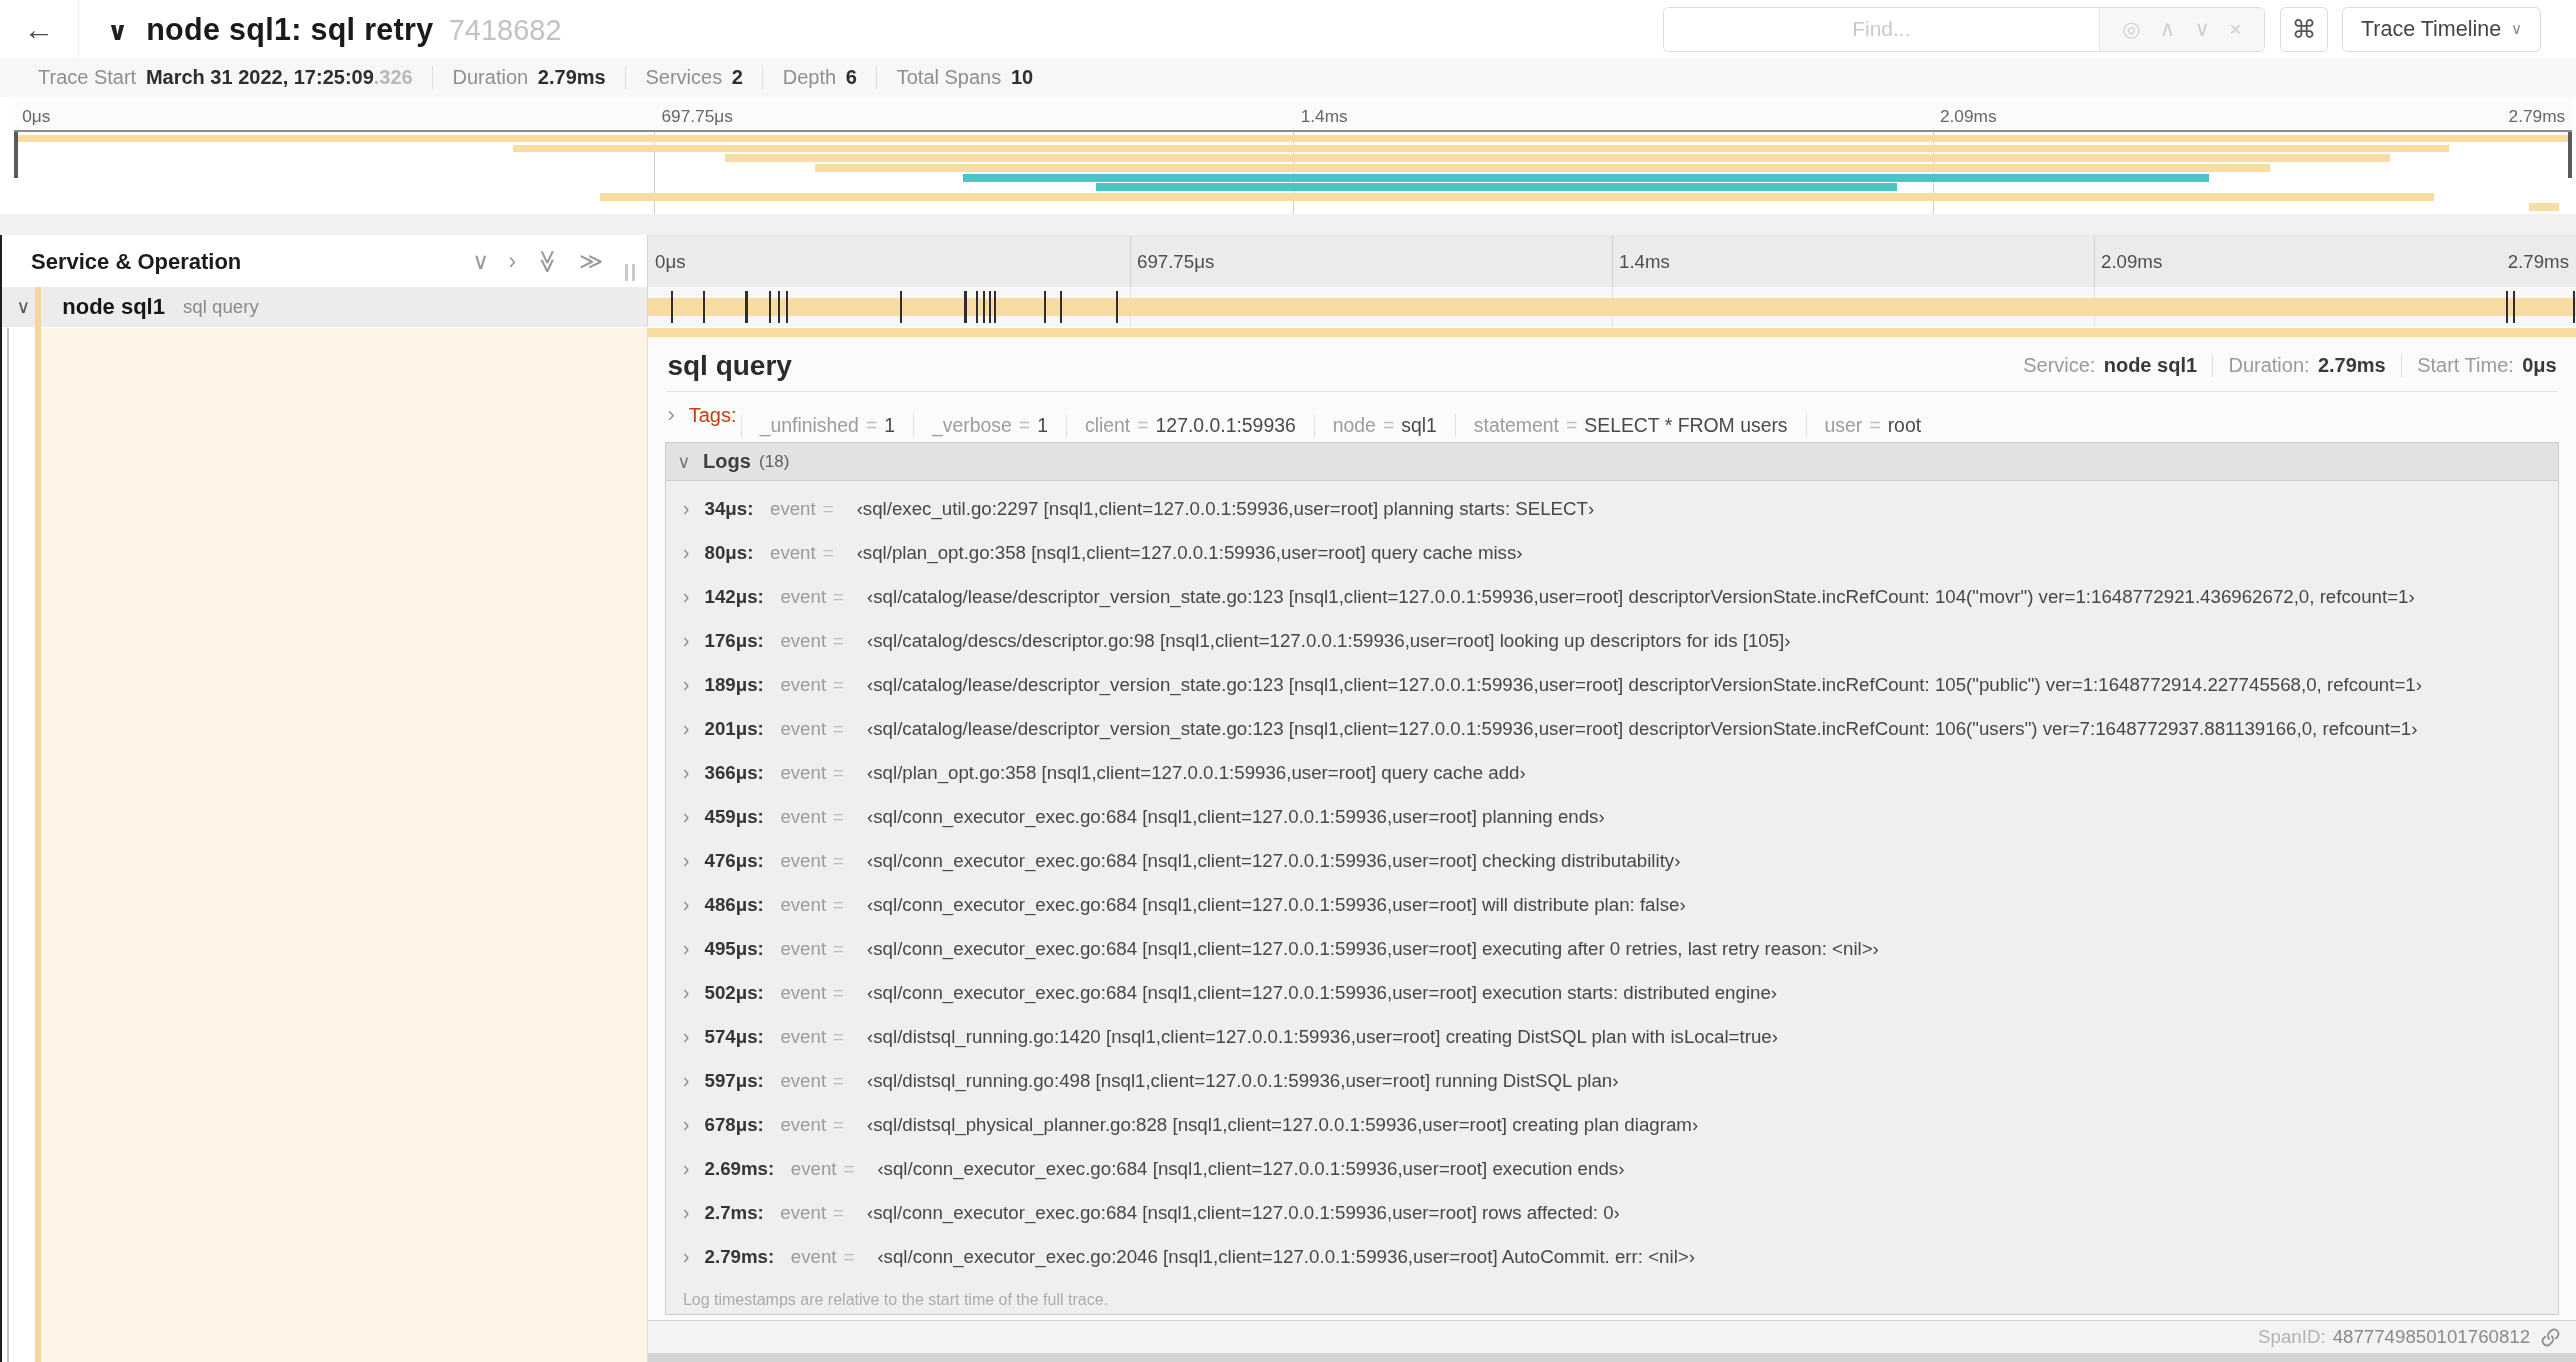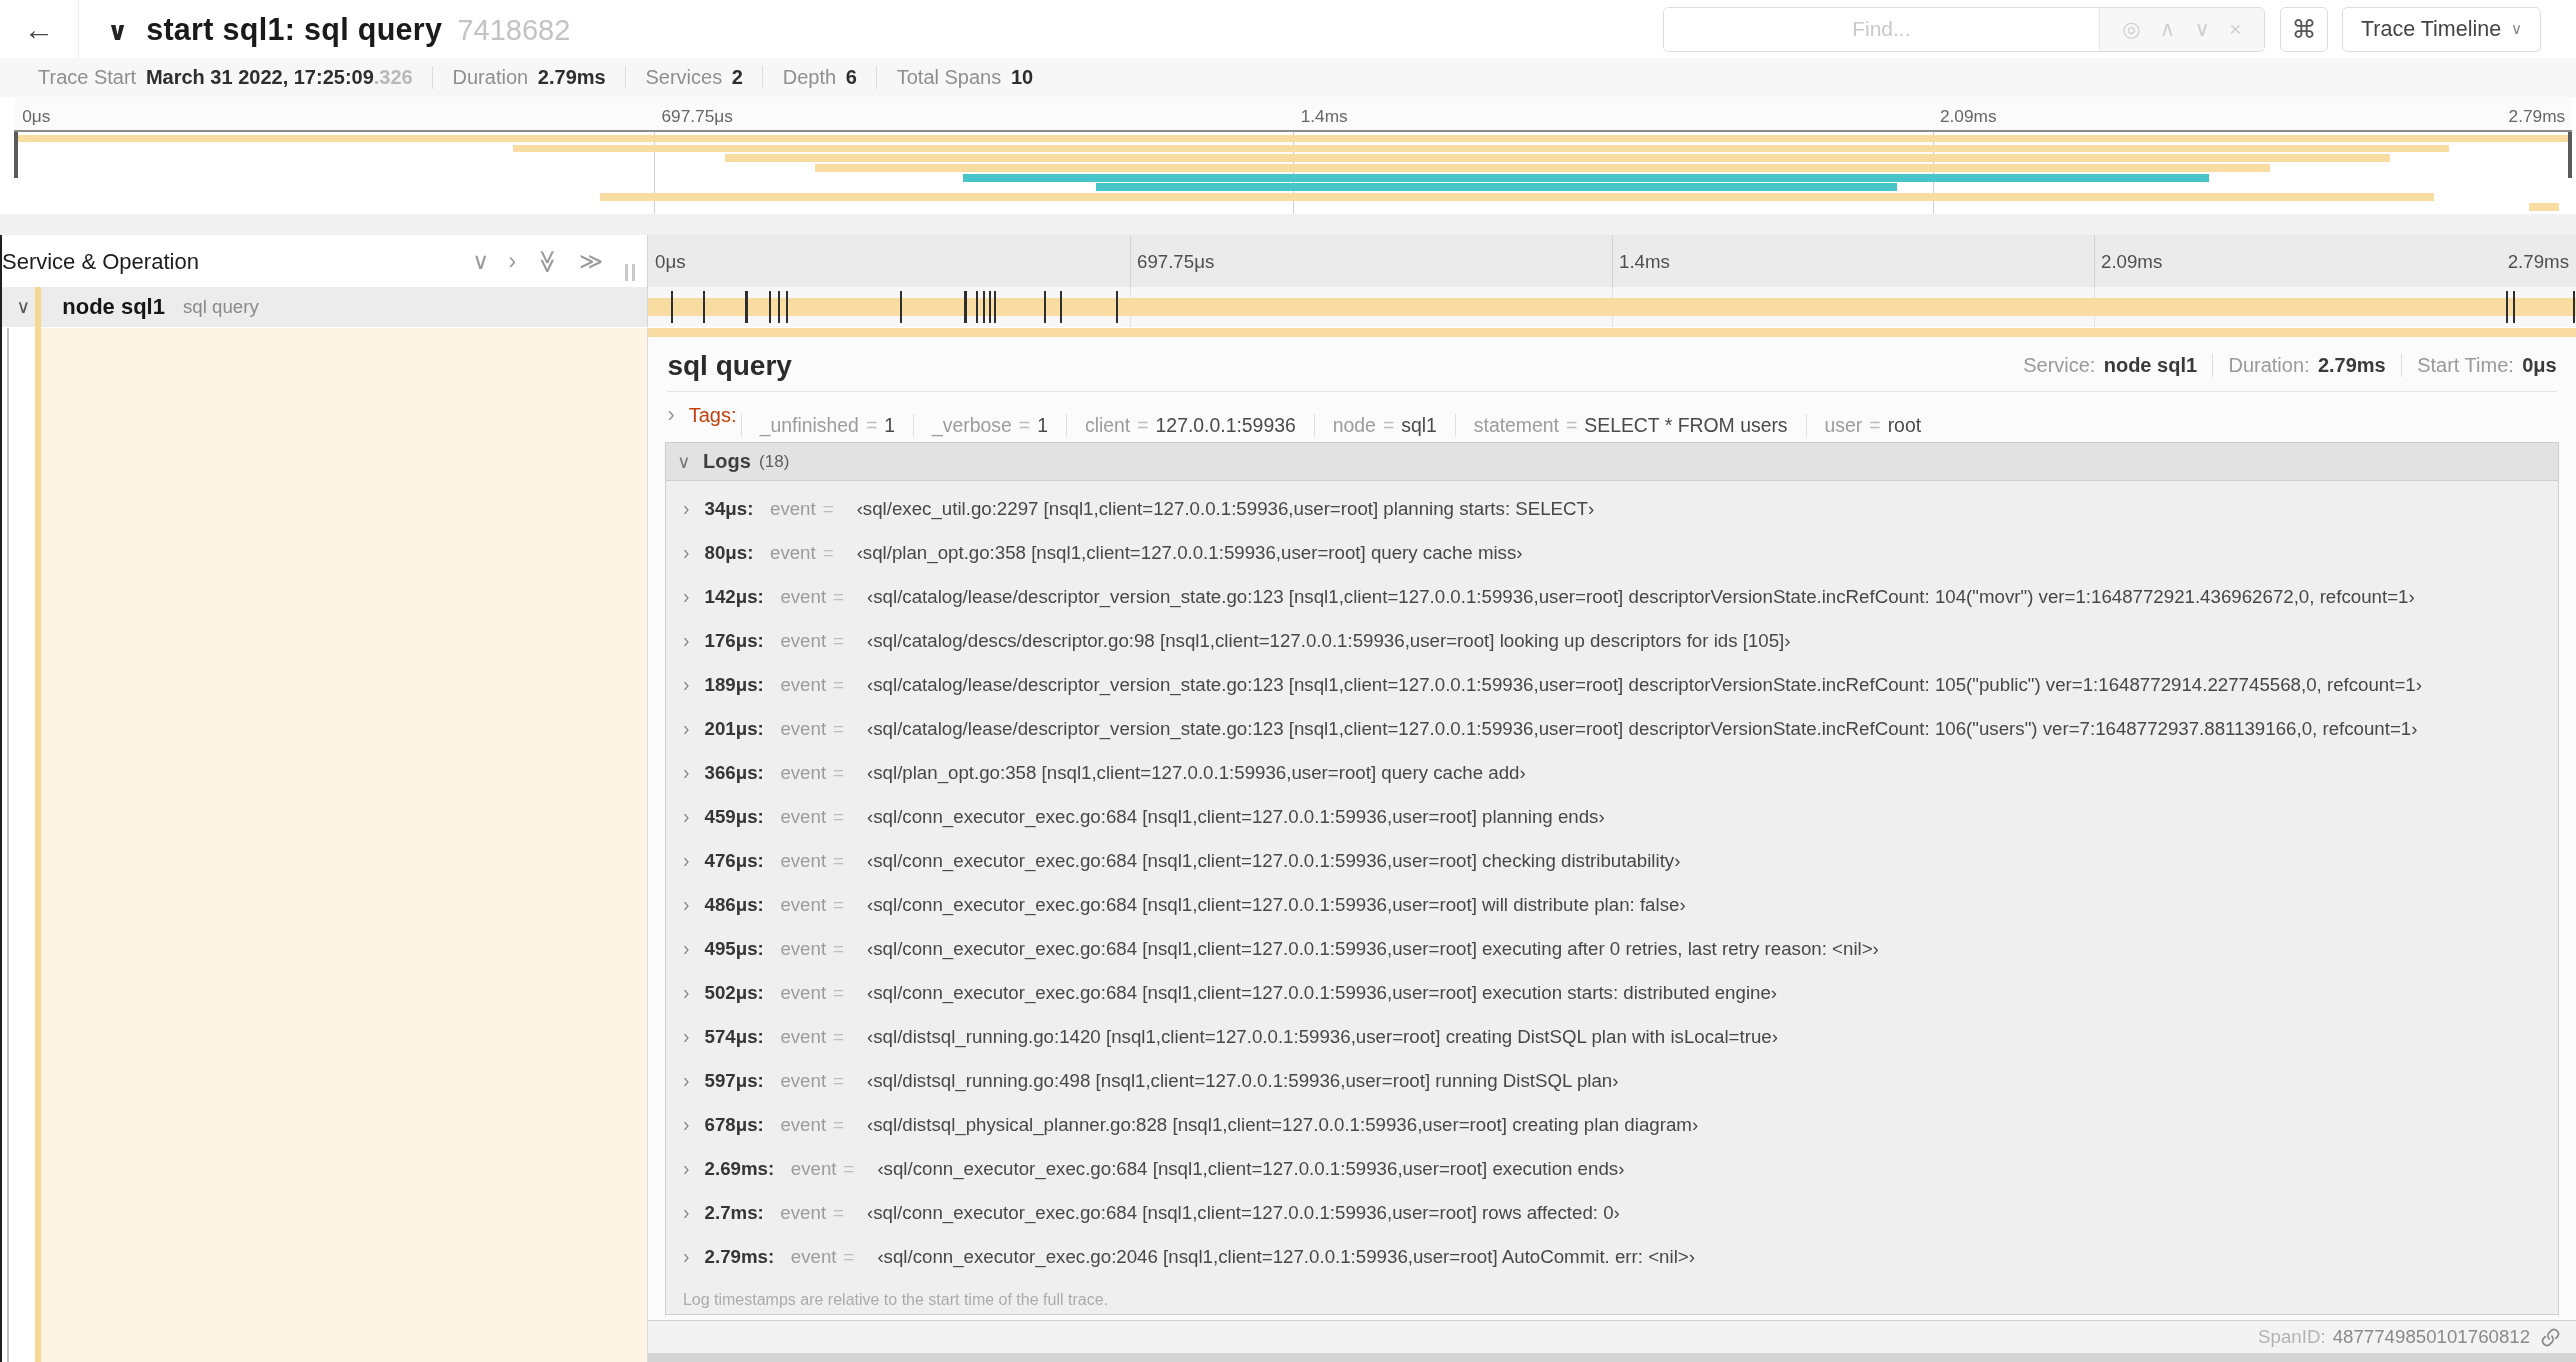--- a/index.html
+++ b/index.html
@@ -46,21 +46,21 @@
                border-top:2.1px solid #8c8c8c;border-bottom:2.1px solid #8c8c8c;cursor:crosshair;}
   .mini-grid{position:absolute;top:0;bottom:0;width:1.4px;background:#cfcfcf;}
   .mini-bar{position:absolute;height:7.6px;}
   .mini-handle{position:absolute;top:0;width:4.2px;height:46px;background:#5a5a5a;}
   .band-gap{position:absolute;left:0;top:214px;width:2576px;height:21px;background:#f1f1f1;}
 
   
   .tl-header{position:absolute;left:0;top:235px;width:2576px;height:53px;border-bottom:2.1px solid #c9c9c9;}
   .tl-header-left{position:absolute;left:0;top:0;width:647px;height:100%;background:#fff;
                   display:flex;align-items:center;}
-  .svc-op-title{font-size:22px;font-weight:normal;color:#1c1c1c;margin-left:2px;flex:0 0 auto;}
+  .svc-op-title{font-size:22px;font-weight:bold;color:#1c1c1c;margin-left:31px;flex:0 0 auto;}
   .collapse-icons{position:absolute;right:44px;top:0;height:100%;display:flex;align-items:center;}
   .collapse-icons span{font-size:23px;color:#9a9a9a;margin-left:19.4px;cursor:pointer;}
   .rot90{display:inline-block;transform:rotate(90deg);}
   .col-grip{position:absolute;right:12.5px;bottom:7px;display:flex;cursor:col-resize;}
   .col-grip i{display:block;width:2.8px;height:16.6px;background:#c9c9c9;margin-left:4.2px;}
   .tl-header-right{position:absolute;left:647px;top:0;width:1929px;height:100%;background:#ebebeb;
                    border-left:1.4px solid #d4d4d4;box-sizing:border-box;}
   .ruler-label{position:absolute;top:50%;transform:translateY(-50%);font-size:18.7px;color:#4f4f4f;}
   .ruler-grid{position:absolute;top:0;bottom:0;width:1.4px;background:#d2d2d2;}
 
@@ -137,21 +137,21 @@
 <body>
 
 <div class="page">
 
   <div class="topbar">
     <div class="back-btn">
       <span>←</span>
     </div>
     <div class="title-wrap">
       <span class="title-collapse">∨</span>
-      <span class="trace-title">start sql1: sql query</span>
+      <span class="trace-title">node sql1: sql retry</span>
       <span class="trace-id">7418682</span>
     </div>
     <div class="find-wrap">
       <input class="find-input" placeholder="Find..." style="">
       <div class="find-suffix">
         <span>◎</span>
         <span>∧</span>
         <span>∨</span>
         <span>×</span>
       </div>

